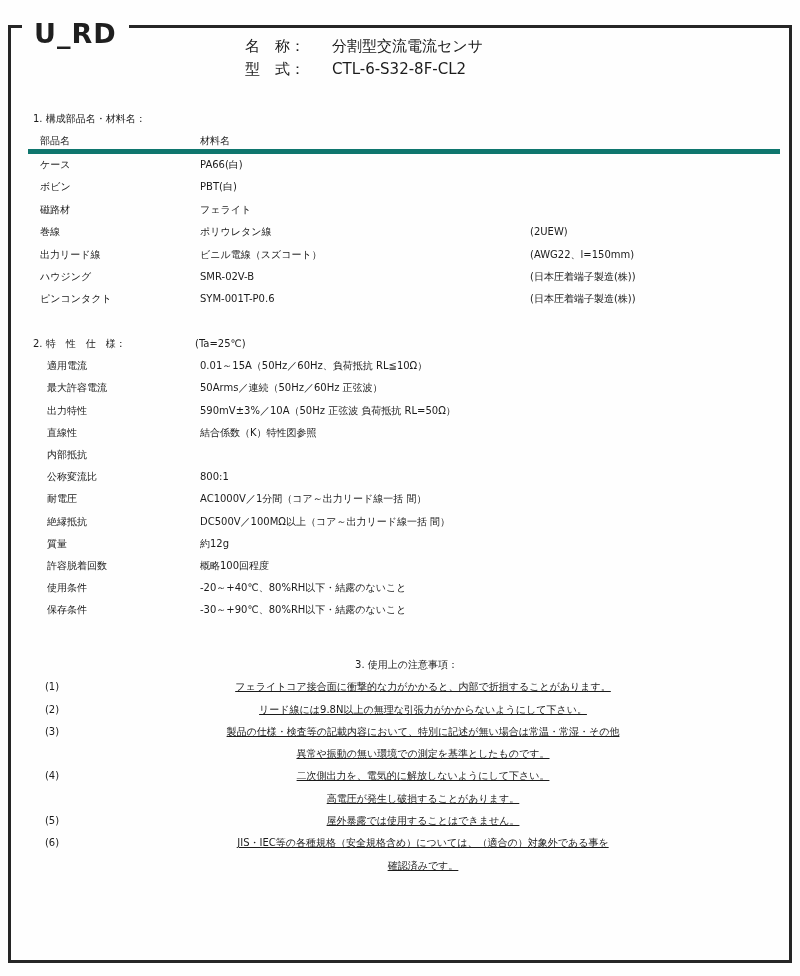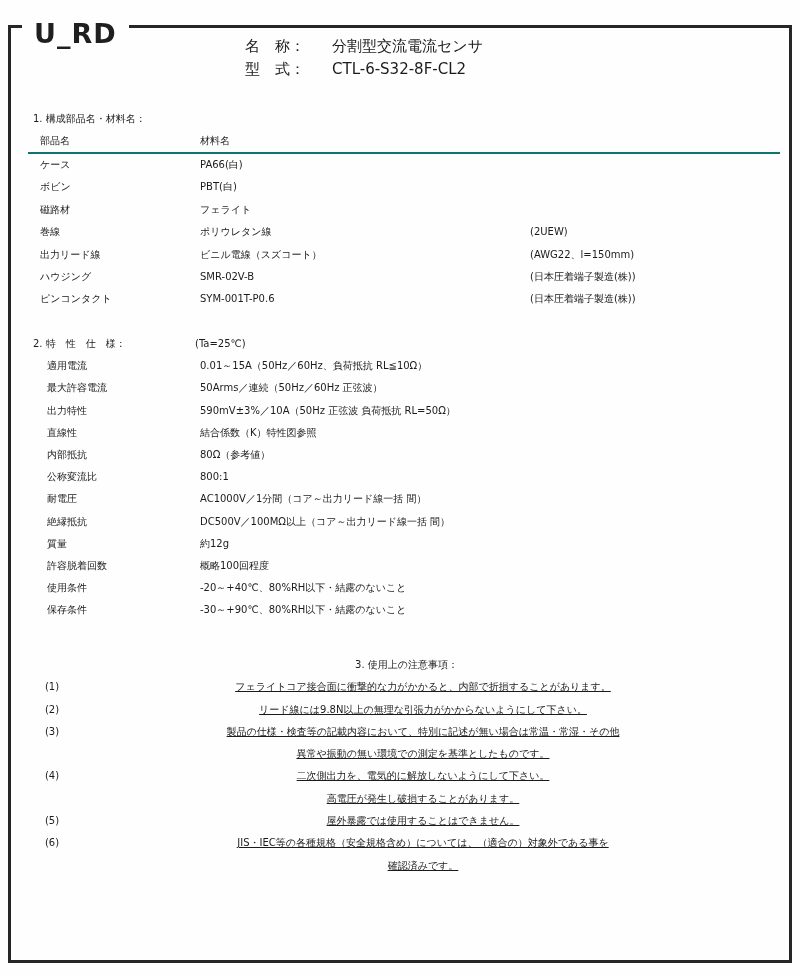--- a/index.html
+++ b/index.html
@@ -48,21 +48,21 @@
   .sec1 .sec-title { margin-bottom:3px; }
   .t-row {
     display:grid;
     grid-template-columns:160px 330px auto;
     padding-left:12px;
     height:22.4px;
     line-height:22.4px;
     white-space:nowrap;
   }
   .t-head {
-    border-bottom:2px solid #0f766e;
+    border-bottom:5px solid #0f766e;
     height:25px; line-height:23px;
   }
 
   
   .sec2 { top:333px; }
   .sec2 .head-row {
     display:grid;
     grid-template-columns:167px auto;
     height:22.2px; line-height:22.2px;
   }
@@ -164,21 +164,20 @@
     <div class="s-row">
       <span>出力特性</span>
       <span>590mV±3%／10A（50Hz 正弦波 負荷抵抗 RL=50Ω）</span>
     </div>
     <div class="s-row">
       <span>直線性</span>
       <span>結合係数（K）特性図参照</span>
     </div>
     <div class="s-row">
       <span>内部抵抗</span>
-      <span>80Ω（参考値）</span>
     </div>
     <div class="s-row">
       <span>公称変流比</span>
       <span>800:1</span>
     </div>
     <div class="s-row">
       <span>耐電圧</span>
       <span>AC1000V／1分間（コア～出力リード線一括 間）</span>
     </div>
     <div class="s-row">

